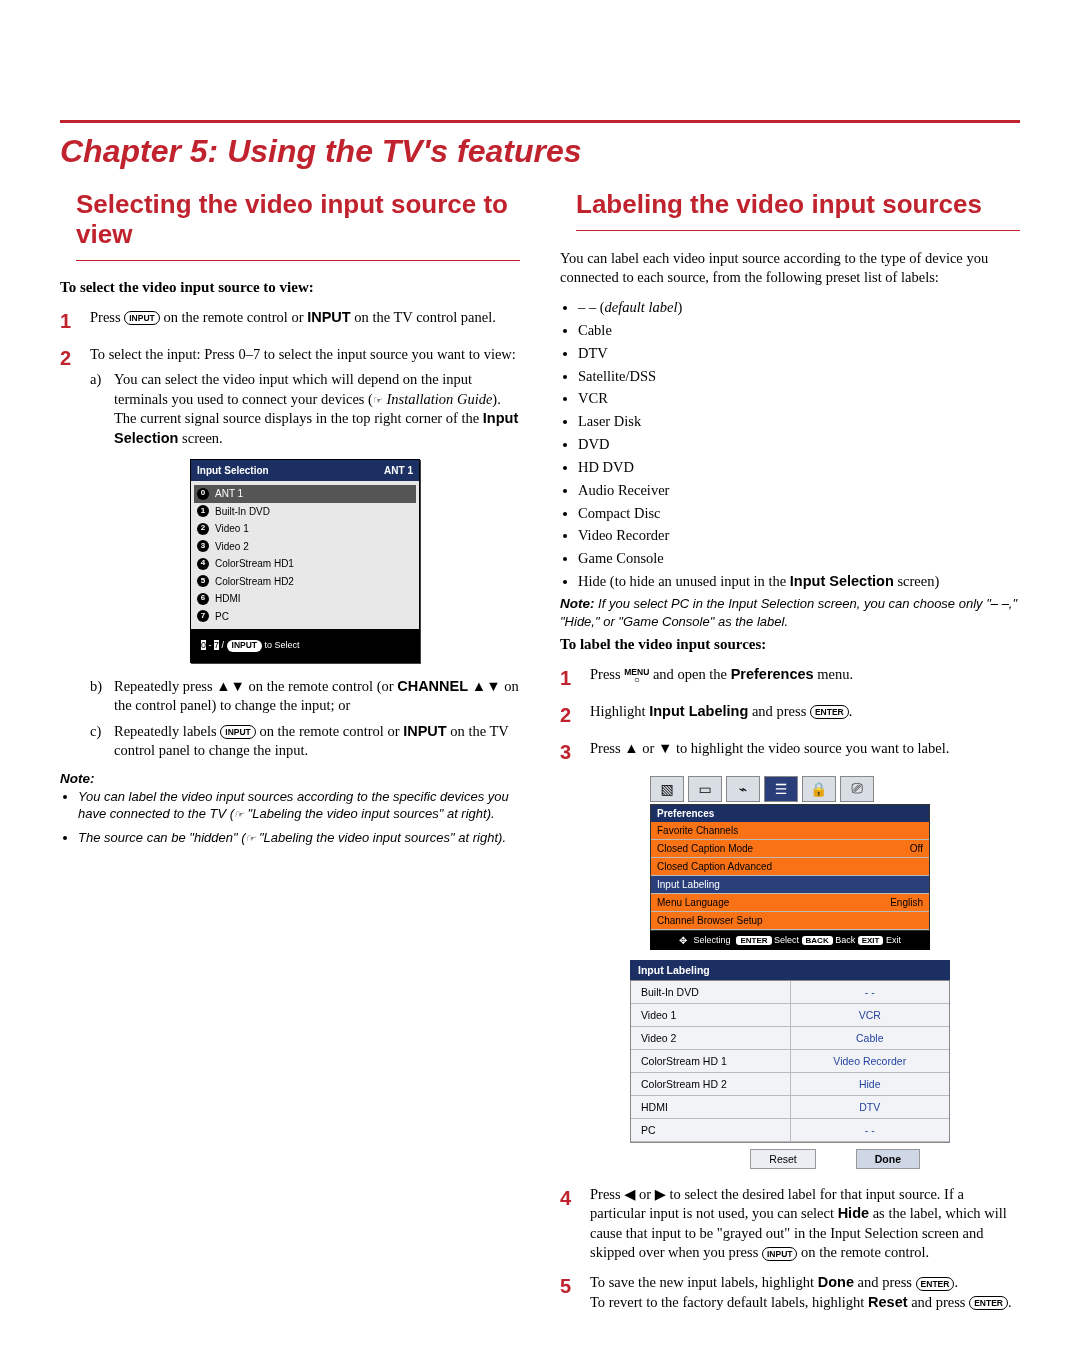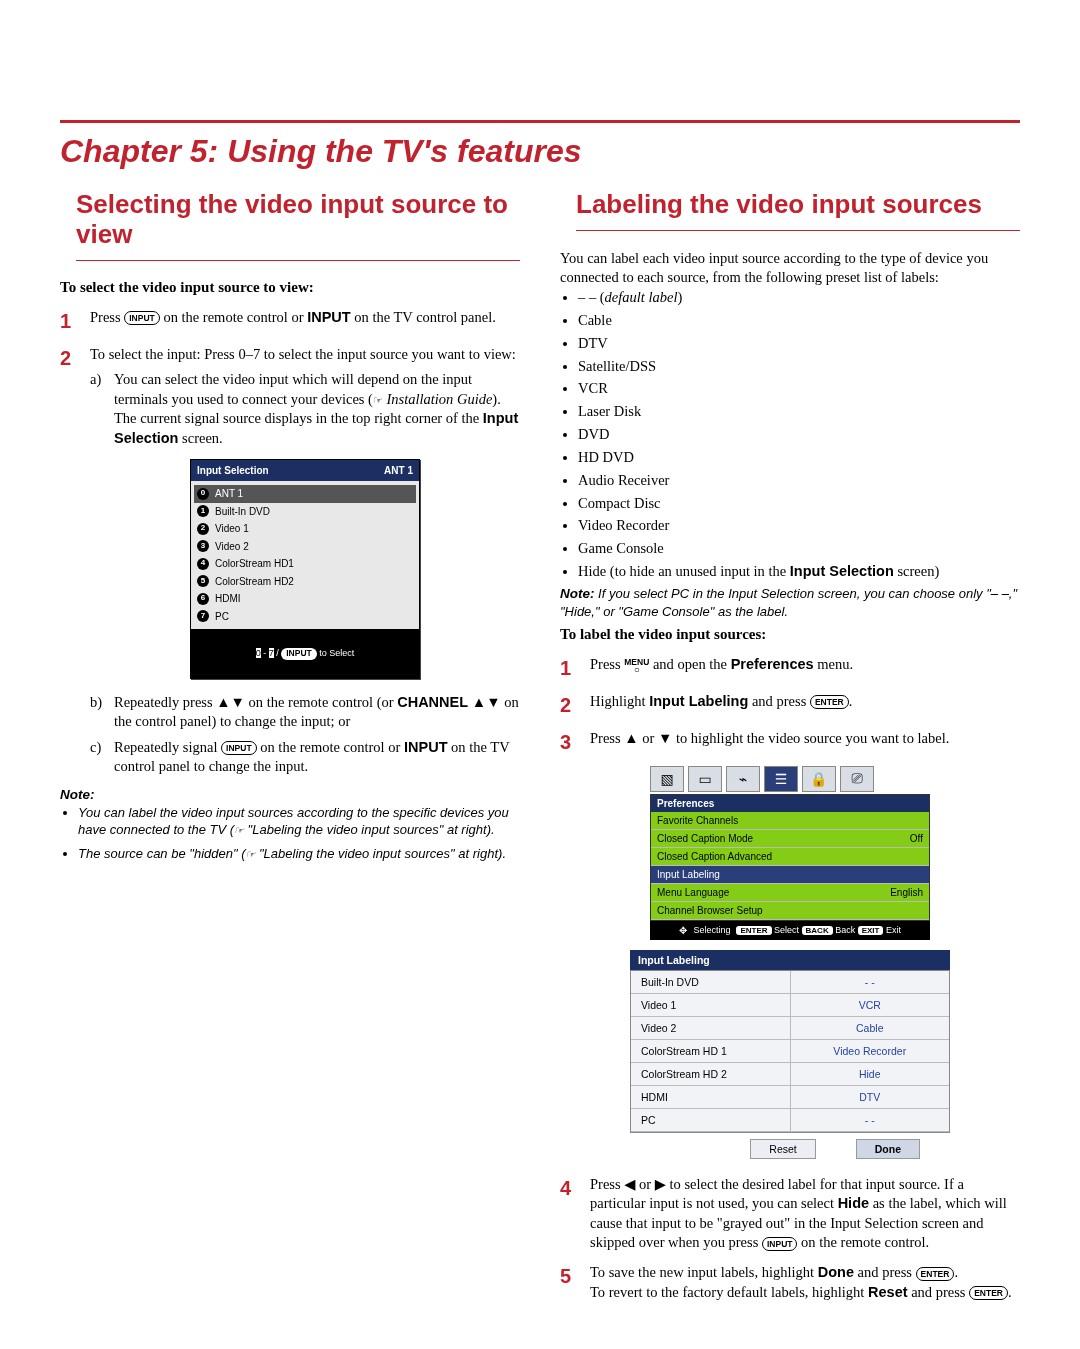--- a/index.html
+++ b/index.html
@@ -41,21 +41,21 @@
     border-bottom: 1px solid #c0222e;
     padding-bottom: 10px;
     margin-bottom: 18px;
     margin-left: 16px;
   }
   .subhead {
     font-weight: bold;
     font-size: 15px;
     margin-bottom: 12px;
   }
-  .body-text { font-size: 14.5px; line-height: 1.35; }
+  .body-text { font-size: 14.5px; line-height: 1.35; margin-bottom: 10px; }
   .step {
     display: flex;
     gap: 10px;
     margin-bottom: 10px;
     line-height: 1.35;
   }
   .step-num {
     color: #c0222e;
     font-family: Arial, Helvetica, sans-serif;
     font-weight: bold;
@@ -102,40 +102,40 @@
   }
   .osd-body { padding: 4px 6px; background: #e8e8e8; }
   .osd-row { padding: 2px 0; display:flex; gap:6px; align-items:center;}
   .osd-row .ball {
     display:inline-flex; width:12px; height:12px; border-radius:50%;
     background:#000; color:#fff; align-items:center; justify-content:center;
     font-size:8px; font-weight:bold;
   }
   .osd-row.hl { background:#555; color:#fff; padding:2px 3px; margin:0 -3px;}
   .osd-footer {
-    background:#000; color:#fff; text-align:center; padding:18px;
+    background:#000; color:#fff; text-align:left; padding:10px;
     font-size:9px;
   }
   .osd-footer .ball { background:#fff; color:#000;}
   .pill {
     display:inline-block; background:#ccc; color:#000; border-radius:8px;
     padding:0 5px; font-size:8.5px; font-weight:bold;
   }
   .pill.dark { background:#fff; color:#000; }
   
   .pref-wrap { width: 280px; margin: 10px auto; font-family: Arial, sans-serif; font-size:10px;}
   .pref-tabs { display:flex; gap:4px; margin-bottom:2px; }
   .pref-tab {
     width:34px; height:26px; background:#d9dde4; border:1px solid #888;
     display:flex; align-items:center; justify-content:center; font-size:14px;
   }
   .pref-tab.active { background:#2a3f7a; color:#fff; }
   .pref-panel { border:1px solid #333; background:#dfe3ea; }
   .pref-title { background:#1b2f63; color:#fff; padding:3px 6px; font-weight:bold; }
-  .pref-row { display:flex; justify-content:space-between; padding:3px 6px; border-bottom:1px solid #bbb; background:#84cc16;}
+  .pref-row { display:flex; justify-content:space-between; padding:3px 6px; border-bottom:1px solid #bbb; background:#f97316;}
   .pref-row.hl { background:#2a3f7a; color:#fff; }
   .pref-foot { background:#000; color:#fff; font-size:9px; text-align:center; padding:4px; display:flex; gap:6px; justify-content:center; align-items:center;}
   .pref-foot .k { background:#fff; color:#000; border-radius:3px; padding:0 4px; font-weight:bold; font-size:8px;}
   .nav-icon { font-size:10px; }
   
   .il-wrap { width: 320px; margin: 10px auto 0 auto; font-family: Arial, sans-serif; font-size:10.5px; }
   .il-head { background:#1b2f63; color:#fff; padding:4px 8px; font-weight:bold; }
   .il-table { border:1px solid #888; }
   .il-row { display:flex; }
   .il-cell {
@@ -235,21 +235,21 @@
 
         <div class="substep">
           <span class="letter">b)</span>
           <span>
             <span>Repeatedly press ▲▼ on the remote control (or </span><span class="bold">CHANNEL ▲▼</span><span> on the control panel) to change the input; or</span>
           </span>
         </div>
         <div class="substep">
           <span class="letter">c)</span>
           <span>
-            <span>Repeatedly signal </span><span class="key-oval">INPUT</span><span> on the remote control or </span><span class="bold">INPUT</span><span> on the TV control panel to change the input.</span>
+            <span>Repeatedly labels </span><span class="key-oval">INPUT</span><span> on the remote control or </span><span class="bold">INPUT</span><span> on the TV control panel to change the input.</span>
           </span>
         </div>
       </div>
     </div>
 
     <p class="note-title">Note:</p>
     <ul class="note-list note-body" id="left-notes">
         <li><span>You can label the video input sources according to the specific devices you have connected to the TV (</span><span class="hand">☞</span><i> "Labeling the video input sources" at right</i><span>).</span></li>
         <li><span>The source can be "hidden" (</span><span class="hand">☞</span><i> "Labeling the video input sources" at right</i><span>).</span></li>
       </ul>

